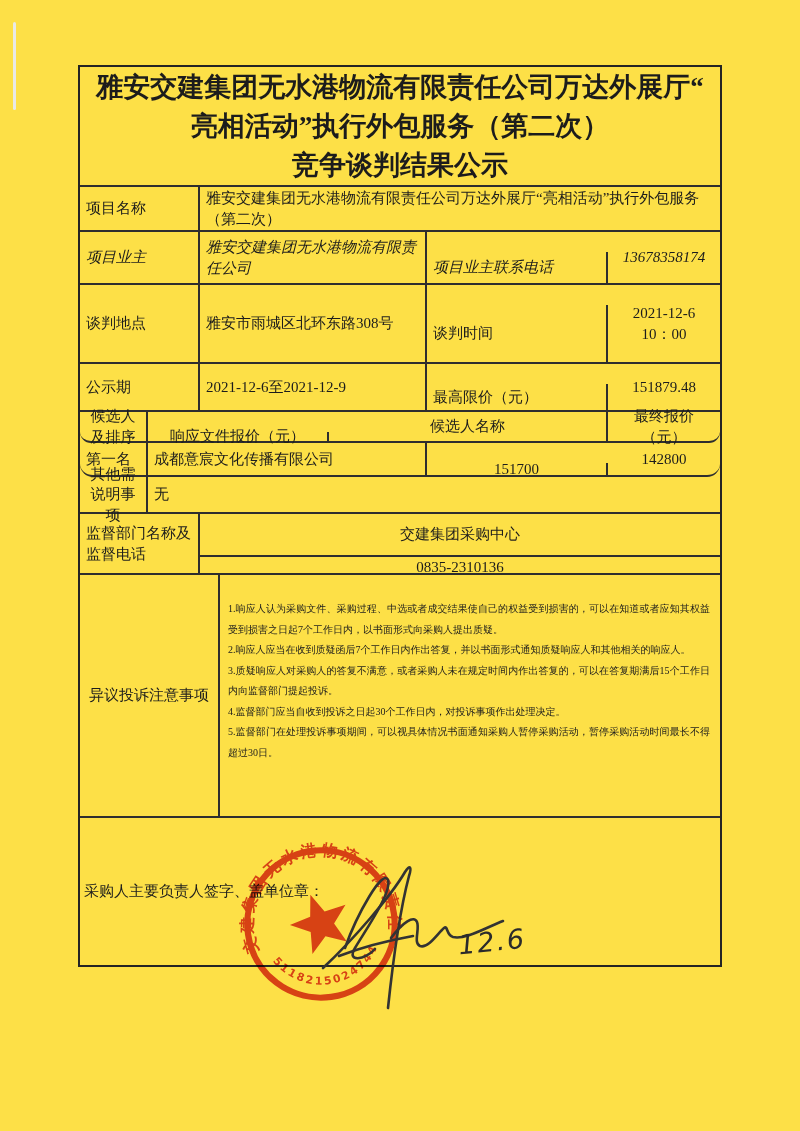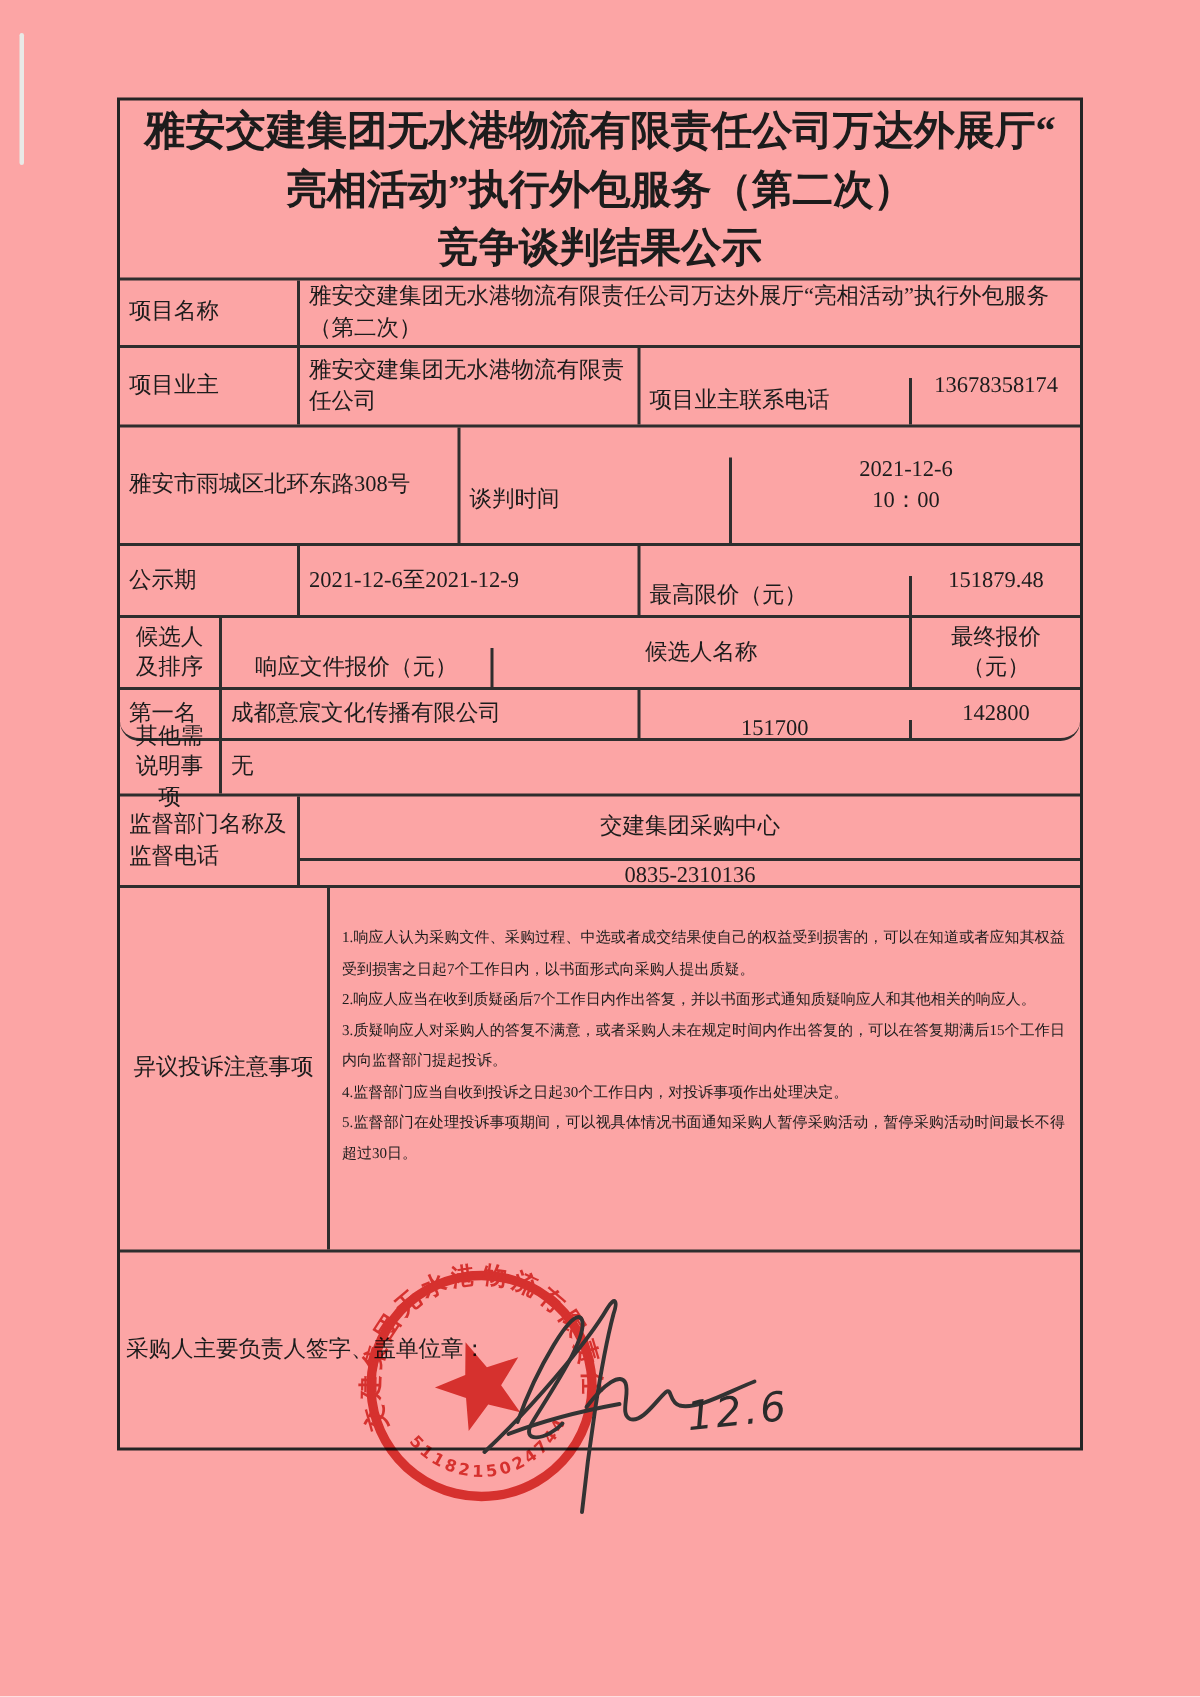--- a/index.html
+++ b/index.html
@@ -1,17 +1,17 @@
 <!DOCTYPE html>
 <html><head>
 <meta charset="utf-8">
 <style>
   html,body{margin:0;padding:0;background:#ffffff;}
   .page{
-    position:relative;width:800px;height:1131px;background:#fca5a5;overflow:hidden;
+    position:relative;width:800px;height:1131px;background:#fde047;overflow:hidden;
     font-family:"Liberation Serif","DejaVu Serif",serif;color:#1c1c1c;
   }
   .scan-streak{position:absolute;left:13px;top:22px;width:3px;height:88px;background:#e9e9e6;border-radius:2px;}
   
   .tbl{
     position:absolute;left:78px;top:65px;width:644px;height:902px;
     border:2px solid #242424;box-sizing:border-box;display:flex;flex-direction:column;
     font-size:15px;line-height:1.35;
   }
   .row{display:flex;flex:0 0 auto;border-bottom:2px solid #2e2e2e;box-sizing:border-box;min-height:0;}
@@ -28,24 +28,24 @@
   .w181{flex:0 0 181px;margin-top:20px;}
   .w68{flex:0 0 68px;}
   .w279{flex:0 0 279px;}
   .w140{flex:0 0 140px;}
   
   .title-row{height:120px;}
   .title-cell{flex:1 1 auto;display:flex;flex-direction:column;justify-content:center;align-items:center;
     font-size:27px;font-weight:bold;line-height:39px;text-align:center;padding:0 4px;}
   
   .r-name{height:45px;}
-  .r-owner{height:53px;}
+  .r-owner{height:53px;font-style:italic;}
   .r-place{height:79px;}
   .r-public{height:48px;}
-  .r-candhead{height:48px;}
+  .r-candhead{height:31px;border-radius:11px;}
   .r-cand1{height:34px;border-radius:13px;}
   .r-cand2{height:33px;}
   .r-other{height:37px;}
   .r-superv{height:61px;}
   .r-objection{height:243px;}
   .stack{flex:1 1 auto;display:flex;flex-direction:column;min-width:0;}
   .stack .sub{flex:0 0 43px;display:flex;align-items:center;justify-content:center;
     border-bottom:2px solid #2e2e2e;box-sizing:border-box;text-align:center;}
   .stack .sub:last-child{border-bottom:none;flex:1 1 auto;}
   .objection-body{
@@ -89,20 +89,21 @@
     </div>
 
     <div class="row r-owner">
       <div class="cell w120">项目业主</div>
       <div class="cell w227">雅安交建集团无水港物流有限责任公司</div>
       <div class="cell w181">项目业主联系电话</div>
       <div class="cell grow c-center">13678358174</div>
     </div>
 
     <div class="row r-place">
+      <div class="cell w120">谈判地点</div>
       <div class="cell w227">雅安市雨城区北环东路308号</div>
       <div class="cell w181">谈判时间</div>
       <div class="cell grow c-center" style="flex-direction:column;justify-content:center;">
         <span>2021-12-6</span>
         <span>10：00</span>
       </div>
     </div>
 
     <div class="row r-public">
       <div class="cell w120">公示期</div>

